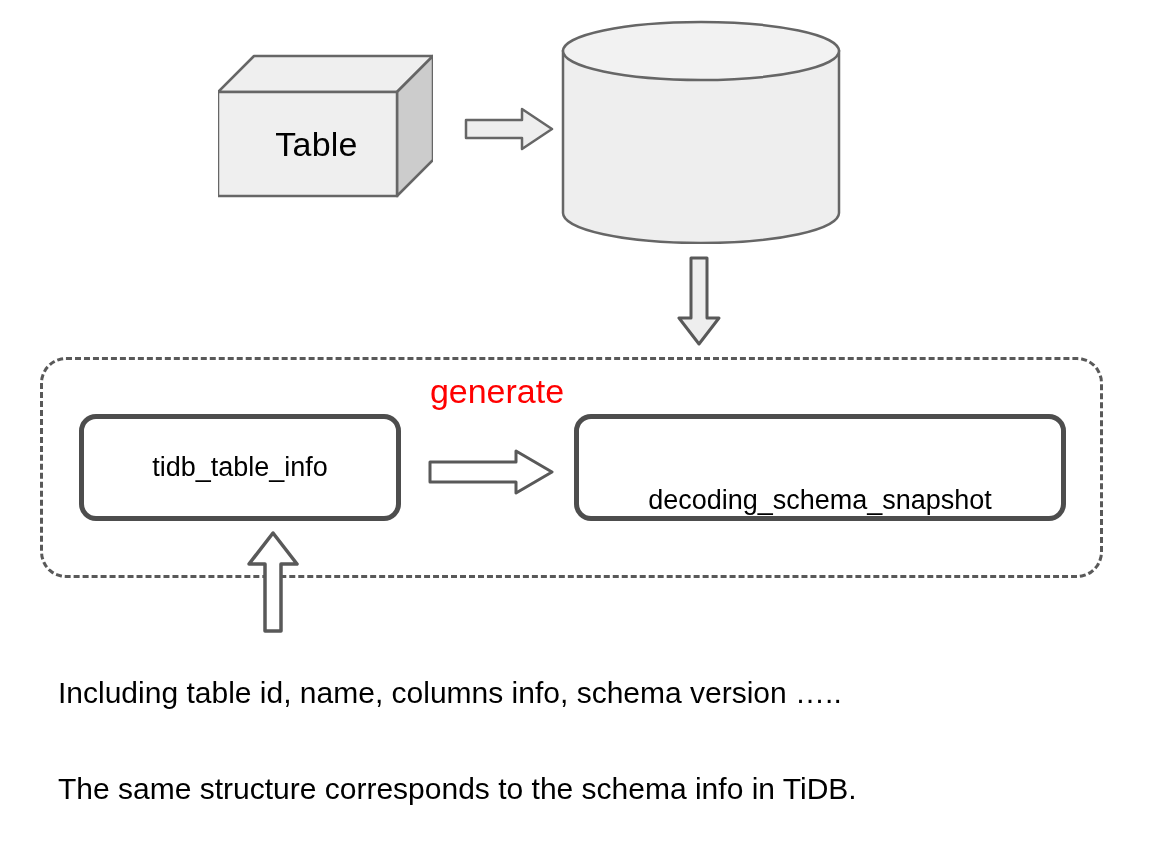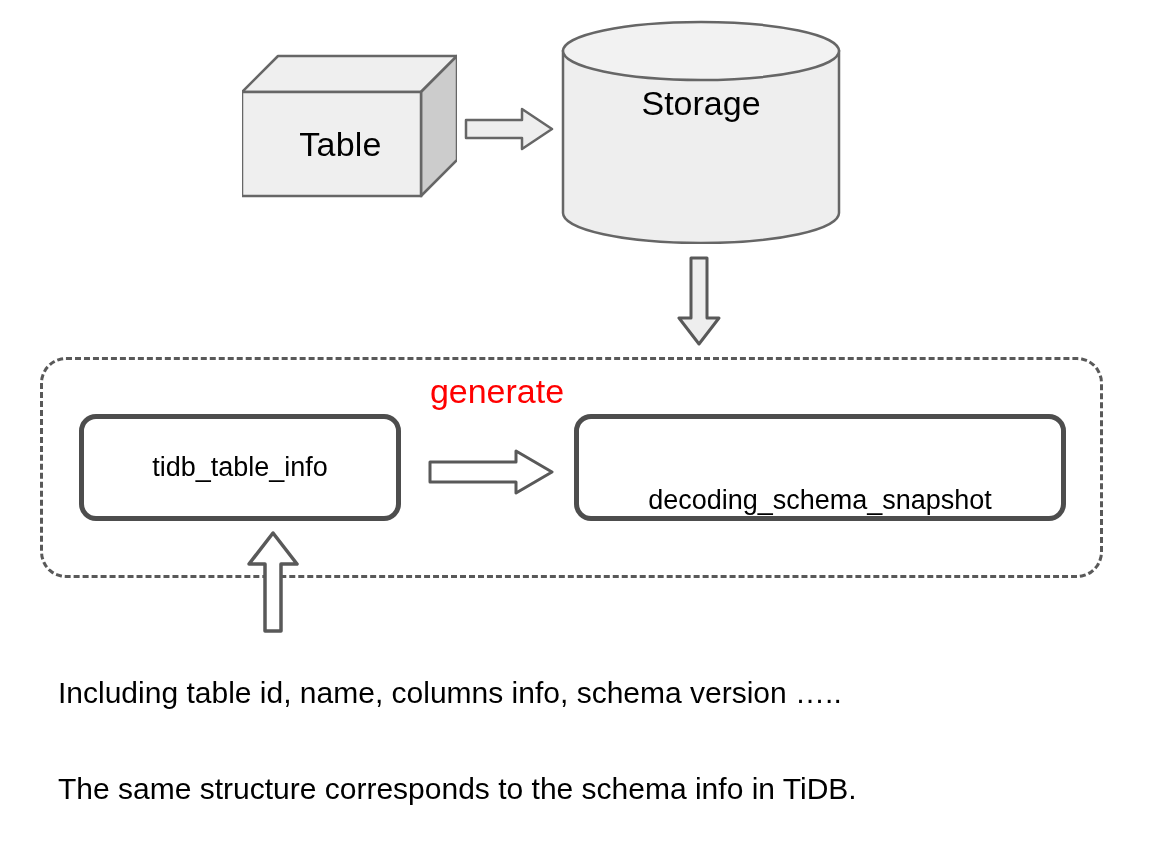--- a/index.html
+++ b/index.html
@@ -22,21 +22,20 @@
     background: #ffffff;
   }
   .abs { position: absolute; }
 
   
   .cube-wrap {
     left: 218px;
     top: 50px;
     width: 215px;
     height: 152px;
-    margin-left: 24px;
   }
   .cube-label {
     position: absolute;
     left: 0px;
     top: 42px;
     width: 197px;
     height: 104px;
     display: flex;
     align-items: center;
     justify-content: center;
@@ -144,21 +143,20 @@
   </div>
 
   <div class="abs cyl-wrap">
     <svg width="282" height="224" viewBox="0 0 282 224">
 
       <path d="M3,31 L3,193 A138,30 0 0 0 279,193 L279,31 Z" fill="#eeeeee" stroke="#666666" stroke-width="2.5"></path>
 
       <ellipse cx="141" cy="31" rx="138" ry="29" fill="#f2f2f2" stroke="#666666" stroke-width="2.5"></ellipse>
     </svg>
     <div class="cyl-label">
-      <div>Storage</div>
     </div>
   </div>
 
   <div class="abs arrow-b">
     <svg width="46" height="90" viewBox="0 0 46 90">
       <polygon points="15,2 31,2 31,62 43,62 23,88 3,62 15,62" fill="#eeeeee" stroke="#595959" stroke-width="3" stroke-linejoin="round"></polygon>
     </svg>
   </div>
 
   <div class="abs dashed-box"></div>

